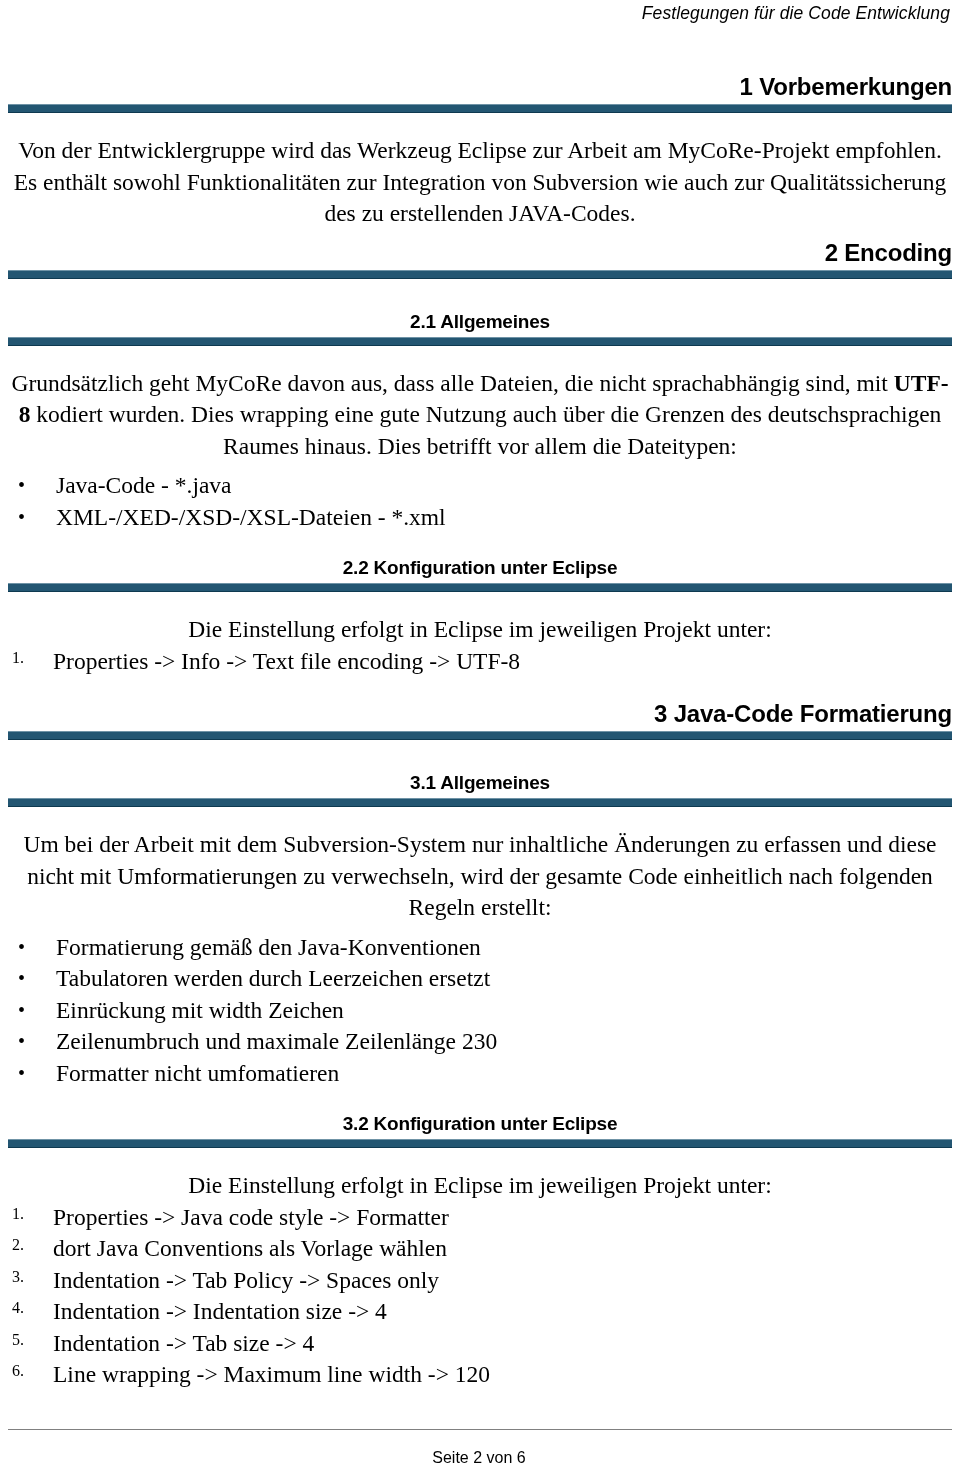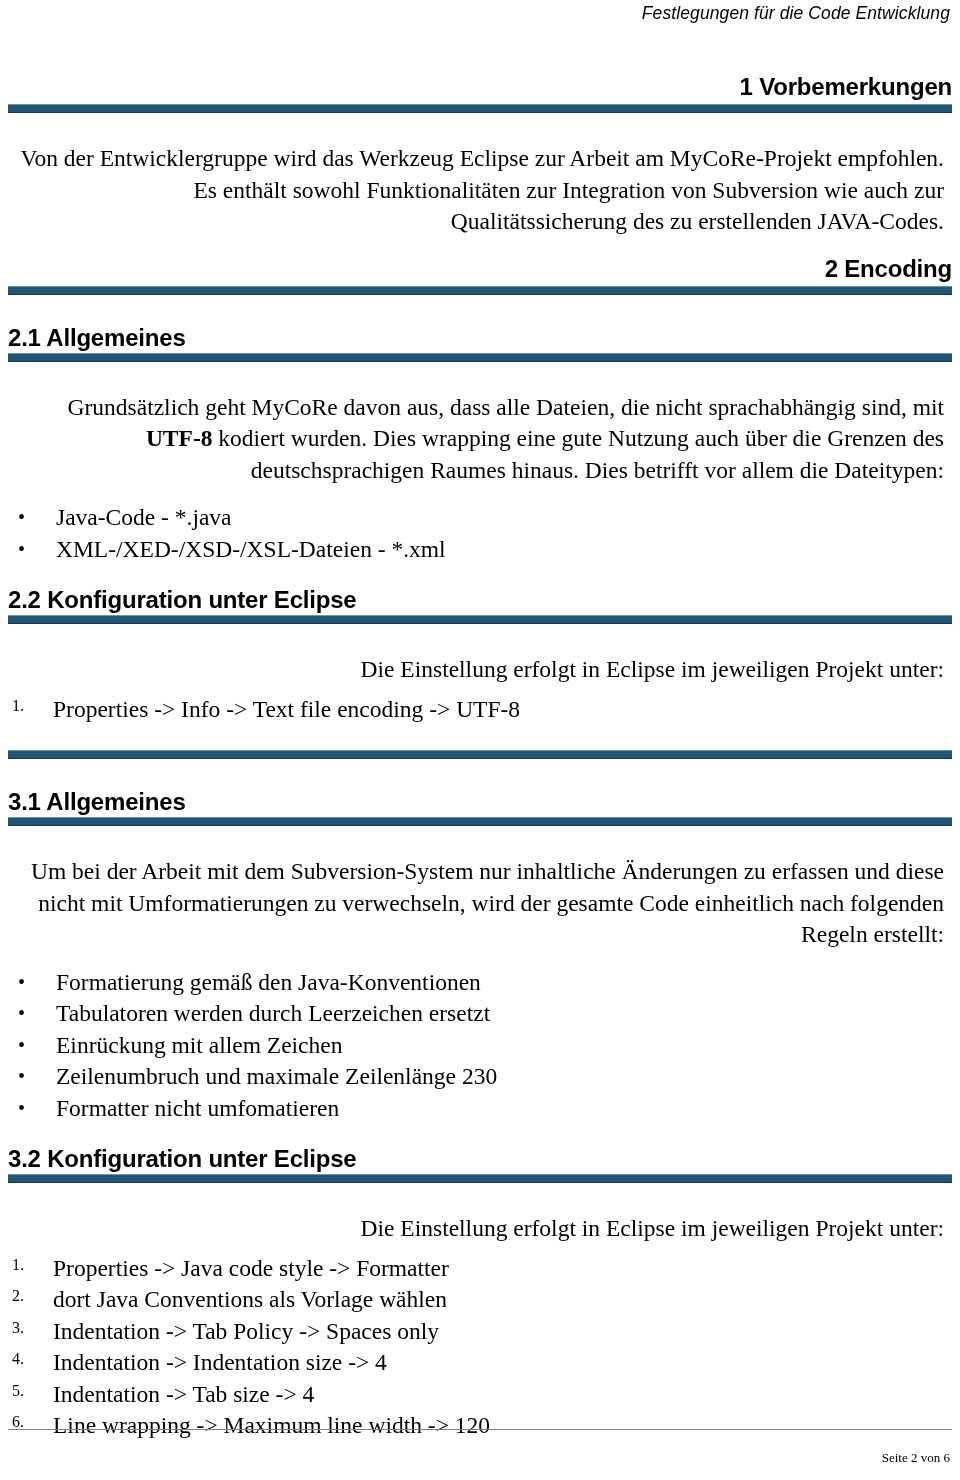--- a/index.html
+++ b/index.html
@@ -56,44 +56,45 @@
     font-weight: bold;
     color: #000;
     letter-spacing: -0.2px;
   }
   h1.sec {
     font-size: 24px;
     line-height: 29px;
     text-align: right;
   }
   h2.subsec {
-    font-size: 24px;
+    font-size: 19px;
     line-height: 25px;
+    text-align: center;
   }
   .rule {
     height: 9px;
     background: #235672;
     border-top: 1px solid #6f93a6;
     border-bottom: 1px solid #0e3950;
     box-sizing: border-box;
     margin-top: 3px;
     width: 100%;
   }
   .h-block { margin: 0; }
   .h-block.sec-block { margin-bottom: 0; }
   .gap-md  { height: 22px; }
   .gap-lg  { height: 30px; }
   .gap-xs  { height: 8px; }
 
   
   p.body {
-    margin: 8px;
+    margin: 0;
     font-size: 23.5px;
     line-height: 31.5px;
-    text-align: right;
+    text-align: center;
     color: #000;
   }
   p.body b { font-weight: bold; }
 
   
   ul.bullets {
     list-style: none;
     margin: 0;
     padding: 0;
   }
@@ -141,23 +142,23 @@
     right: 8px;
     bottom: 12px;
   }
   .footer-rule {
     height: 1px;
     background: #808080;
     width: 100%;
     margin-bottom: 18px;
   }
   .footer-text {
-    text-align: right;
-    font-family: Liberation Serif, serif;
-    font-size: 13px;
+    text-align: center;
+    font-family: Liberation Sans, sans-serif;
+    font-size: 16px;
     line-height: 20px;
     color: #000;
     padding-right: 2px;
   }
 </style>
 </head>
 <body>
 
 <div class="page">
 
@@ -200,35 +201,36 @@
     </div>
     <div class="gap-md"></div>
     <p class="body">Die Einstellung erfolgt in Eclipse im jeweiligen Projekt unter:</p>
     <ol class="numbers">
       <li><span class="num">1.</span><span>Properties -&gt; Info -&gt; Text file encoding -&gt; UTF-8</span></li>
     </ol>
 
     <div class="gap-md"></div>
 
     <div class="h-block sec-block">
+      <h1 class="sec">3 Java-Code Formatierung</h1>
       <div class="rule"></div>
     </div>
     <div class="gap-lg"></div>
 
     <div class="h-block">
       <h2 class="subsec">3.1 Allgemeines</h2>
       <div class="rule"></div>
     </div>
     <div class="gap-md"></div>
     <p class="body">Um bei der Arbeit mit dem Subversion-System nur inhaltliche Änderungen zu erfassen und diese nicht mit Umformatierungen zu verwechseln, wird der gesamte Code einheitlich nach folgenden Regeln erstellt:</p>
     <div class="gap-xs"></div>
     <ul class="bullets">
       <li><span class="bullet-dot">•</span><span>Formatierung gemäß den Java-Konventionen</span></li>
       <li><span class="bullet-dot">•</span><span>Tabulatoren werden durch Leerzeichen ersetzt</span></li>
-      <li><span class="bullet-dot">•</span><span>Einrückung mit allem Zeichen</span></li>
+      <li><span class="bullet-dot">•</span><span>Einrückung mit width Zeichen</span></li>
       <li><span class="bullet-dot">•</span><span>Zeilenumbruch und maximale Zeilenlänge 230</span></li>
       <li><span class="bullet-dot">•</span><span>Formatter nicht umfomatieren</span></li>
     </ul>
 
     <div class="gap-md"></div>
 
     <div class="h-block">
       <h2 class="subsec">3.2 Konfiguration unter Eclipse</h2>
       <div class="rule"></div>
     </div>

